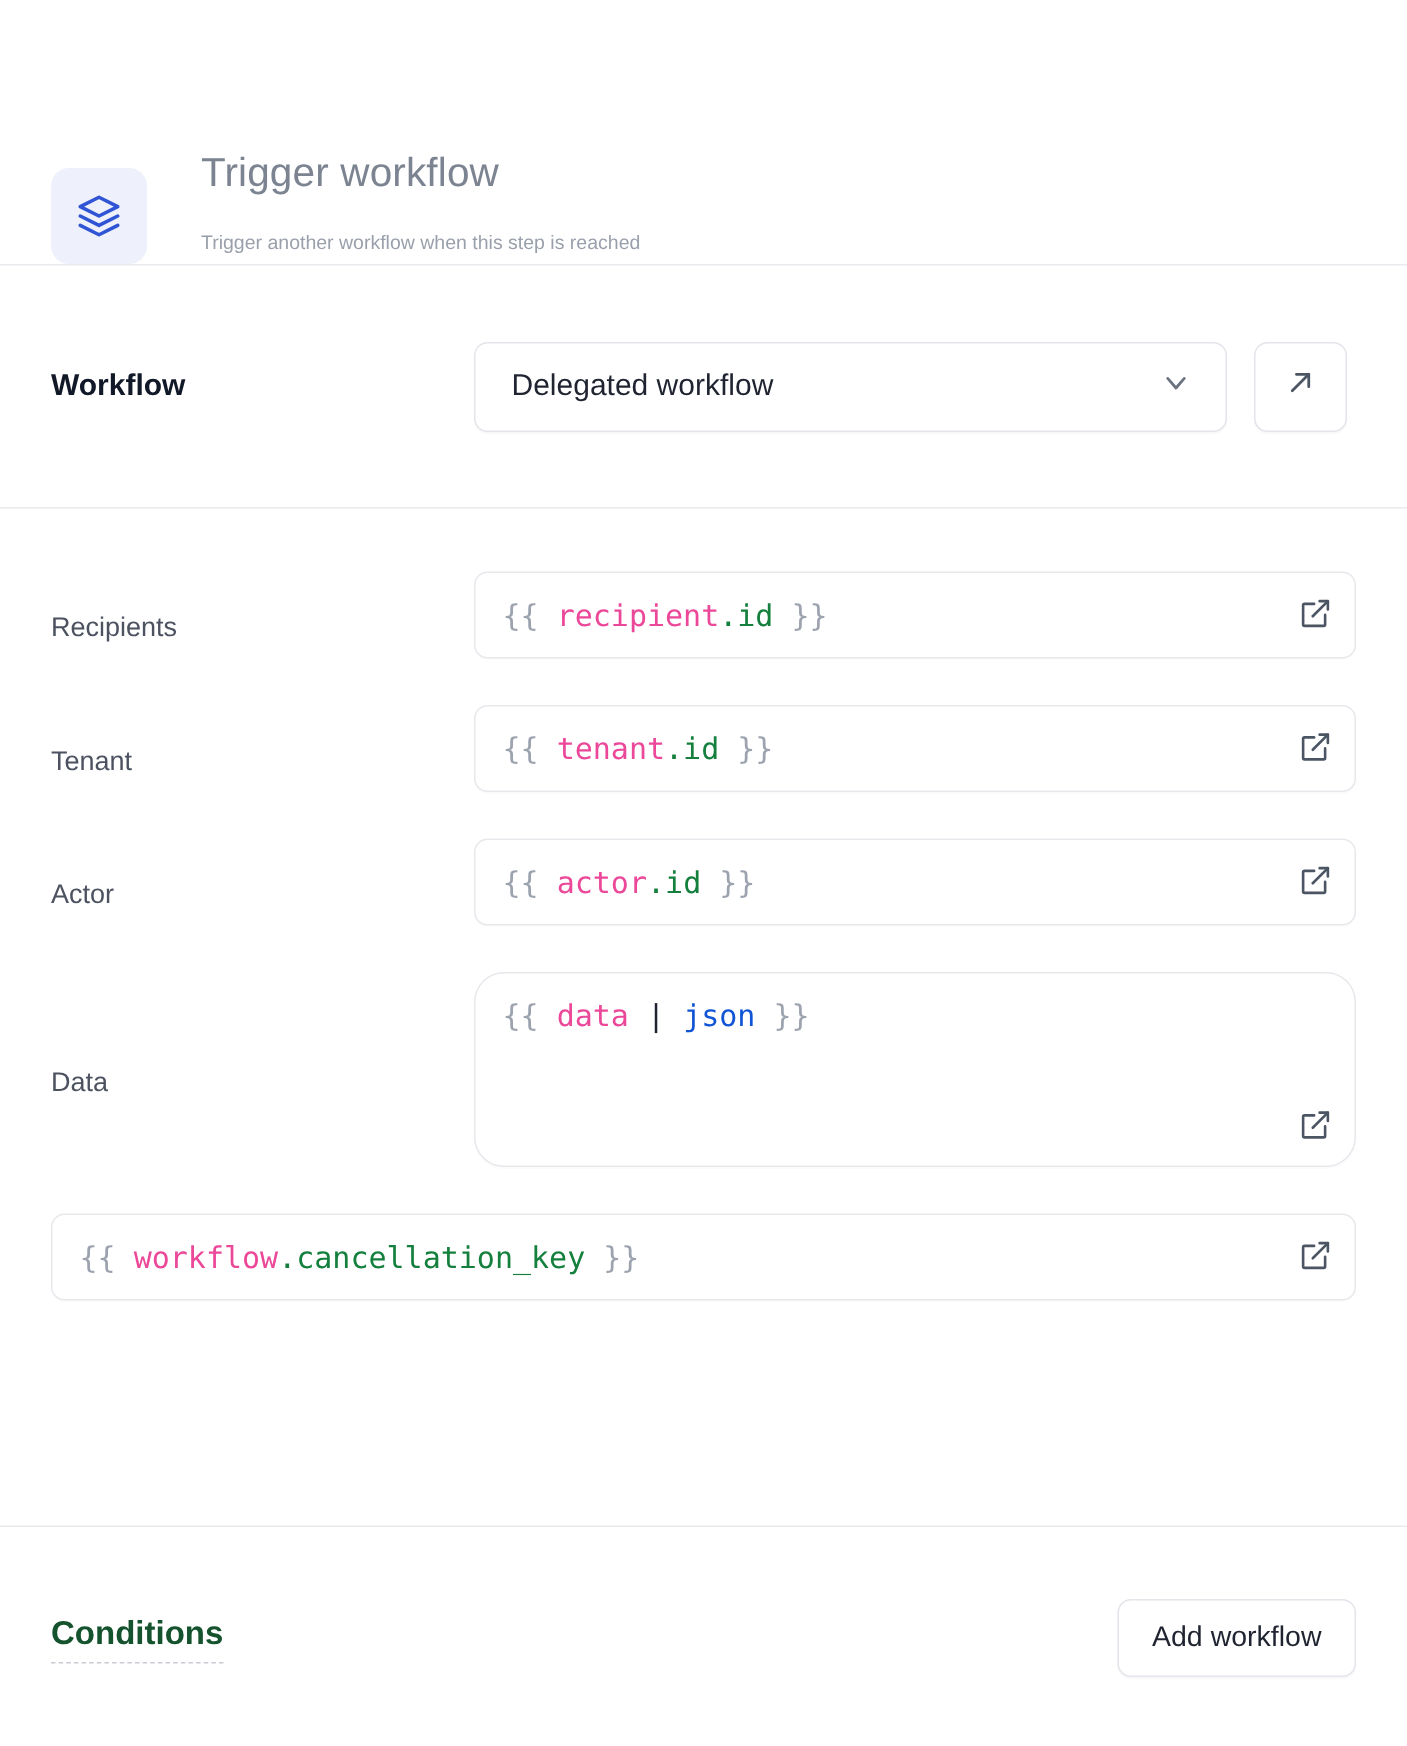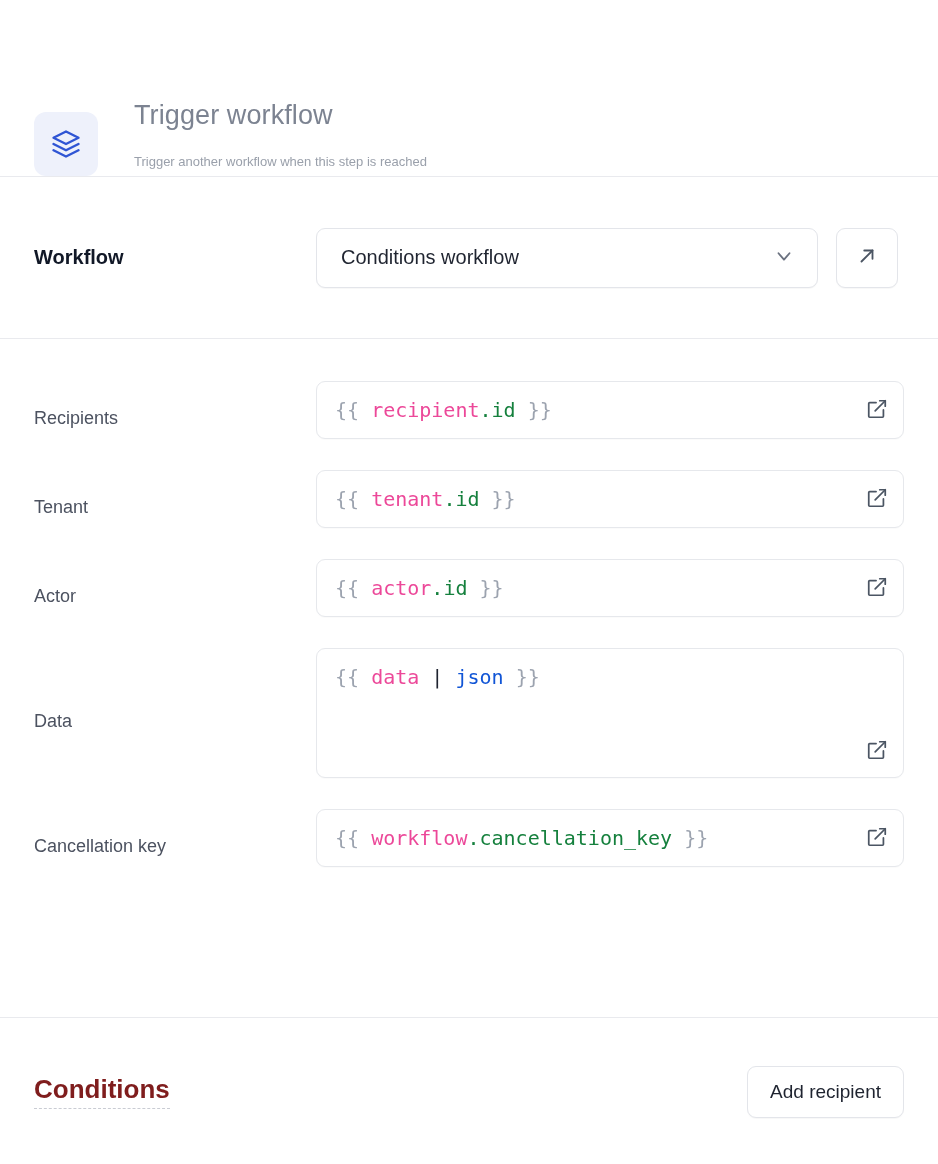--- a/index.html
+++ b/index.html
@@ -132,20 +132,21 @@
     flex: 1;
     border: 1px solid #e6e8ec;
     border-radius: 9px;
     background: #ffffff;
     min-height: 56px;
     padding: 13px 52px 13px 18px;
     box-shadow: 0 1px 1px rgba(16,24,40,0.02);
   }
   .field-input.tall {
     min-height: 130px;
+    border-radius: 20px;
   }
   .code {
     font-family: "DejaVu Sans Mono", "Liberation Mono", monospace;
     font-size: 20px;
     line-height: 30px;
     white-space: pre;
     color: #9ca3af;
   }
   .tok-brace { color: #9ca3af; }
   .tok-obj   { color: #ec4899; }
@@ -164,23 +165,23 @@
 
   
   .conditions-section {
     padding: 0 34px;
     height: 148px;
     display: flex;
     align-items: center;
     justify-content: space-between;
   }
   .conditions-title {
-    font-size: 26px;
+    font-size: 22px;
     font-weight: 700;
-    color: #7f1d1d;
+    color: #14532d;
     border-bottom: 1px dashed #c9ccd3;
     padding-bottom: 5px;
     display: inline-block;
     line-height: 28px;
   }
   .add-condition-btn {
     border: 1px solid #e3e5ea;
     border-radius: 9px;
     background: #ffffff;
     font-family: "Liberation Sans", sans-serif;
@@ -206,21 +207,21 @@
     <div class="header-subtitle">Trigger another workflow when this step is reached</div>
   </div>
 </div>
 
 <div class="divider"></div>
 
 <div class="workflow-section">
   <div class="workflow-label">Workflow</div>
 
   <div class="select-box">
-    <span class="select-value">Conditions workflow</span>
+    <span class="select-value">Delegated workflow</span>
     <span>
       <svg width="22" height="22" viewBox="0 0 24 24" fill="none" stroke="#6b7280" stroke-width="2" stroke-linecap="round" stroke-linejoin="round">
         <polyline points="6 9 12 16 18 9"></polyline>
       </svg>
     </span>
   </div>
 
   <div class="icon-btn-square">
     <span>
       <svg width="22" height="22" viewBox="0 0 24 24" fill="none" stroke="#4b5563" stroke-width="2" stroke-linecap="round" stroke-linejoin="round">
@@ -282,33 +283,32 @@
           <span class="field-action">
             <svg width="22" height="22" viewBox="0 0 24 24" fill="none" stroke="#4b5563" stroke-width="1.9" stroke-linecap="round" stroke-linejoin="round">
               <path d="M15 3h6v6"></path>
               <path d="M10 14L21 3"></path>
               <path d="M19 13v7a1 1 0 0 1-1 1H4a1 1 0 0 1-1-1V6a1 1 0 0 1 1-1h7"></path>
             </svg>
           </span>
         </div>
       </div>
       <div class="field-row">
-        <div class="field-label">Cancellation key</div>
         <div class="field-input">
           <div class="code"><span class="tok-brace">{{ </span><span class="tok-obj">workflow</span><span class="tok-prop">.cancellation_key</span><span class="tok-brace"> }}</span></div>
           <span class="field-action">
             <svg width="22" height="22" viewBox="0 0 24 24" fill="none" stroke="#4b5563" stroke-width="1.9" stroke-linecap="round" stroke-linejoin="round">
               <path d="M15 3h6v6"></path>
               <path d="M10 14L21 3"></path>
               <path d="M19 13v7a1 1 0 0 1-1 1H4a1 1 0 0 1-1-1V6a1 1 0 0 1 1-1h7"></path>
             </svg>
           </span>
         </div>
       </div>
     </div>
 </div>
 
 <div class="divider"></div>
 
 <div class="conditions-section">
   <div class="conditions-title">Conditions</div>
-  <button class="add-condition-btn">Add recipient</button>
+  <button class="add-condition-btn">Add workflow</button>
 </div>
 
 </body></html>

